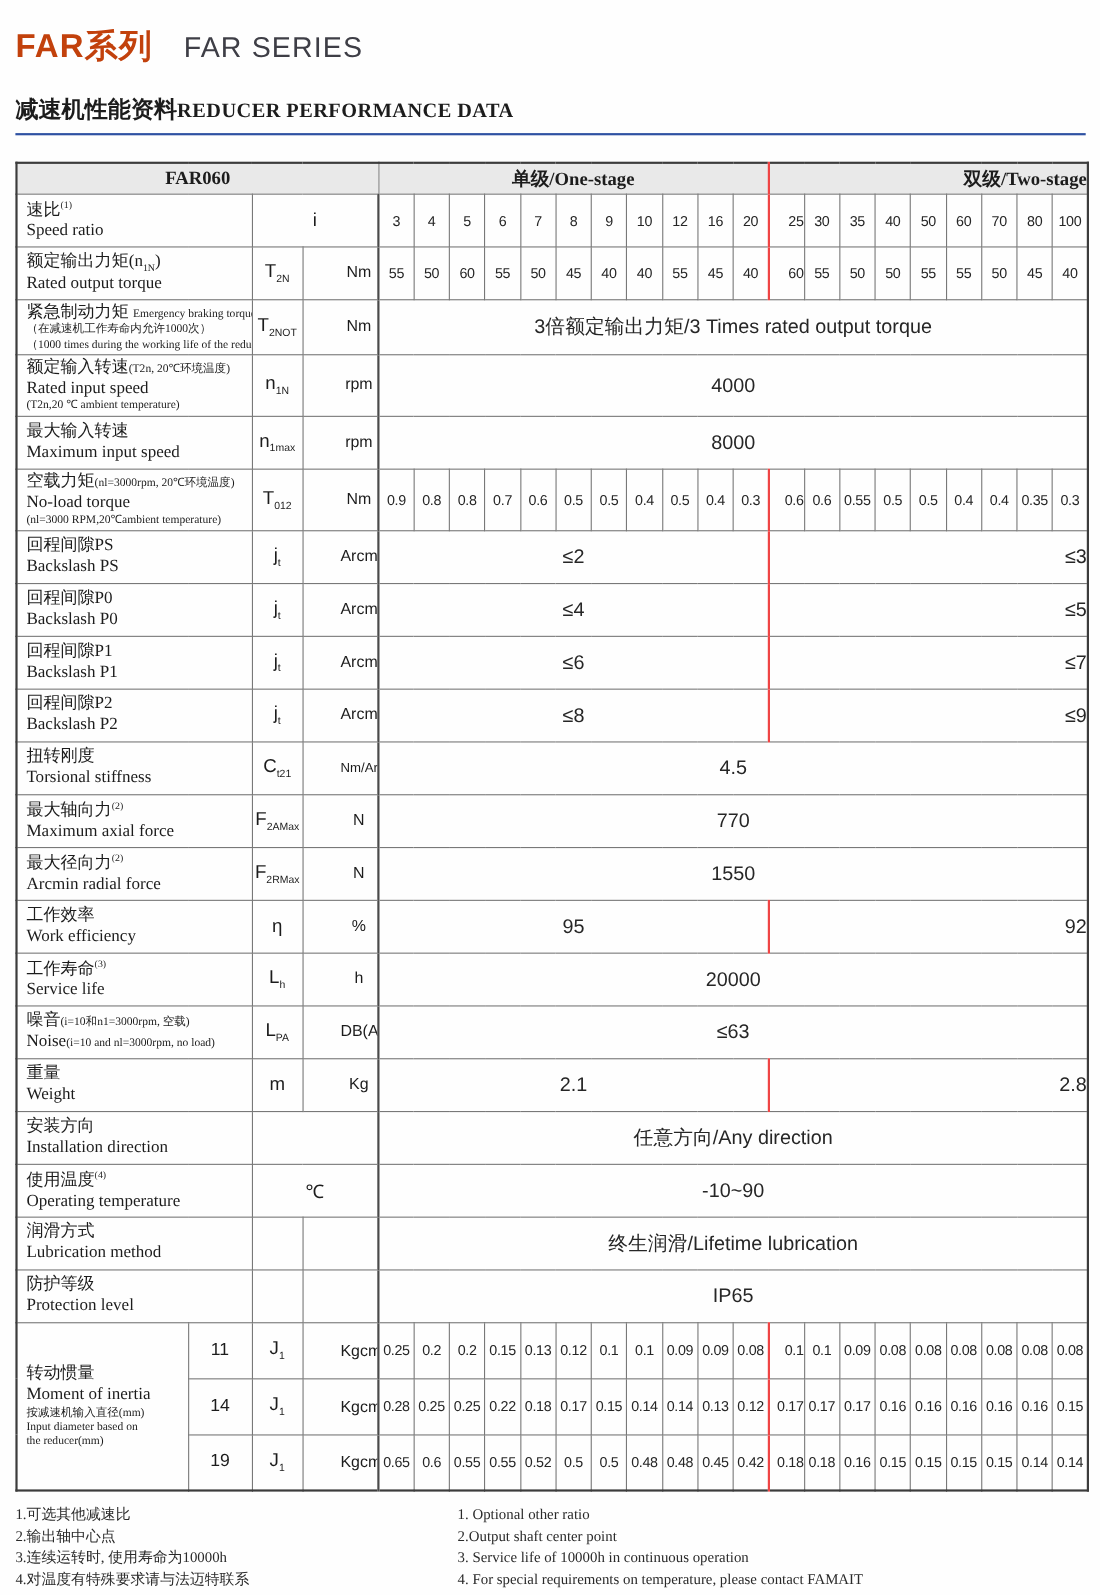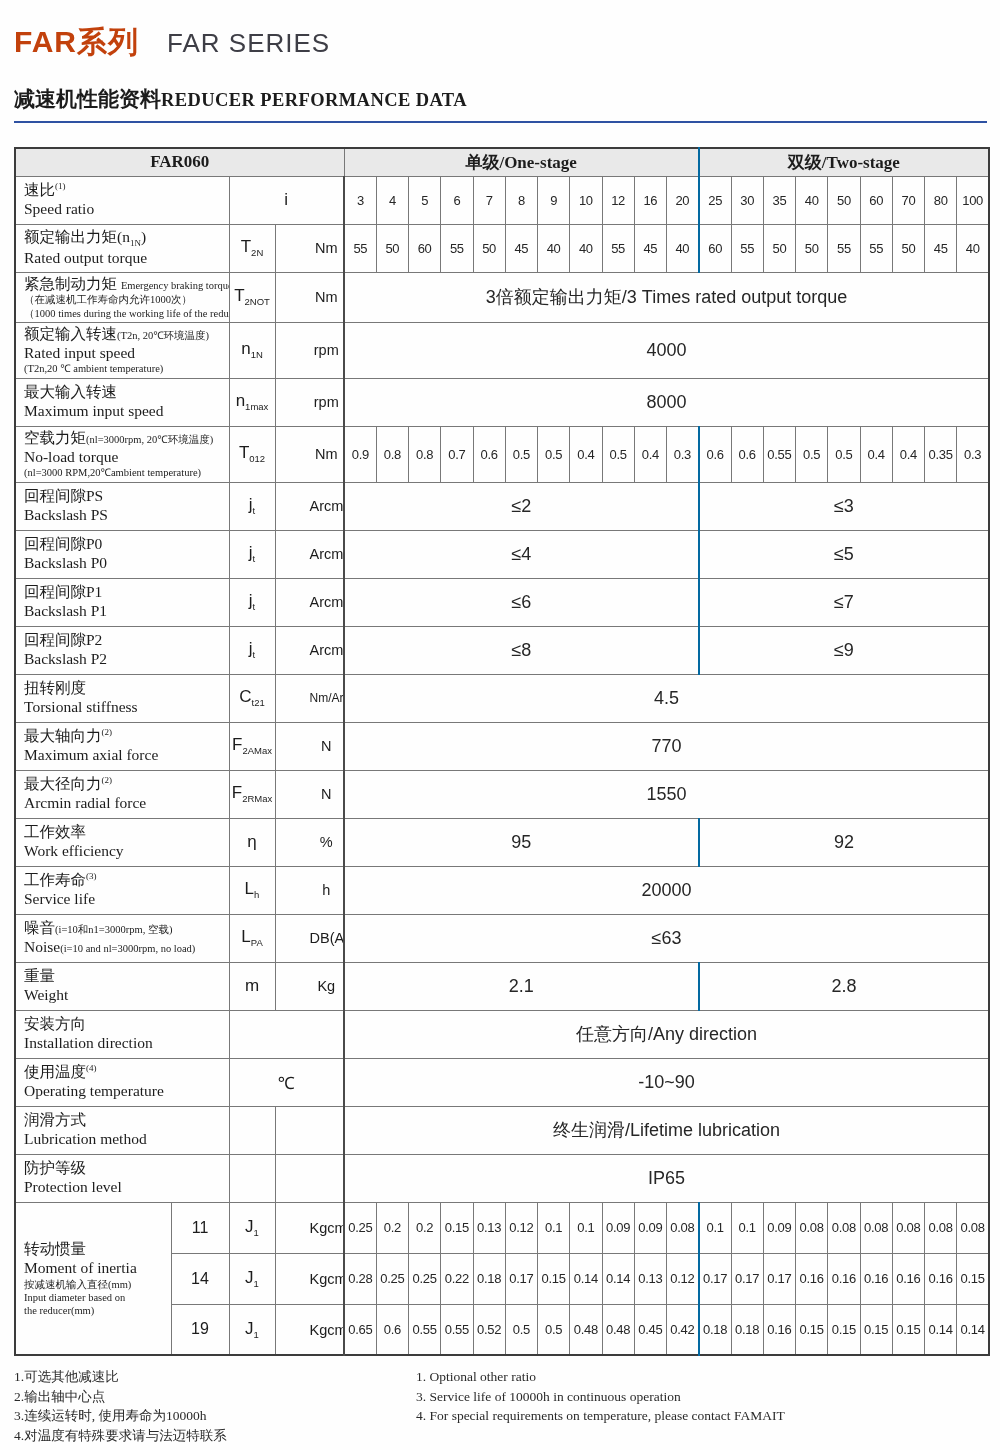--- a/index.html
+++ b/index.html
@@ -51,21 +51,21 @@
   td.unit.tight{font-size:12px;}
   td.unit sup{font-size:9px;}
   td.v{
     font-family:"Liberation Sans", sans-serif;font-size:13px;letter-spacing:-.3px;
     color:#262626;
   }
   td.merged{
     font-family:"Liberation Sans", sans-serif;font-size:18px;color:#262626;
   }
   td.data-start{border-left:2px solid #4a4a4a;}
-  td.stage-start{border-left:2px solid #0369a1;}
+  td.stage-start{border-left:2px solid #ef4444;text-align:right;}
 
   
   .notes{display:flex;margin-top:11px;}
   .notes-col{font-size:13.5px;line-height:19.5px;color:#2a2a2a;}
   .notes-col.zh{width:402px;}
   .note-line{white-space:nowrap;}
 </style>
 </head>
 <body>
 
@@ -435,18 +435,19 @@
 
   <div class="notes">
     <div class="notes-col zh">
       <div class="note-line">1.可选其他减速比</div>
       <div class="note-line">2.输出轴中心点</div>
       <div class="note-line">3.连续运转时, 使用寿命为10000h</div>
       <div class="note-line">4.对温度有特殊要求请与法迈特联系</div>
     </div>
     <div class="notes-col en">
       <div class="note-line">1. Optional other ratio</div>
+      <div class="note-line">2.Output shaft center point</div>
       <div class="note-line">3. Service life of 10000h in continuous operation</div>
       <div class="note-line">4. For special requirements on temperature, please contact FAMAIT</div>
     </div>
   </div>
 
 </div>
 
 </body></html>

